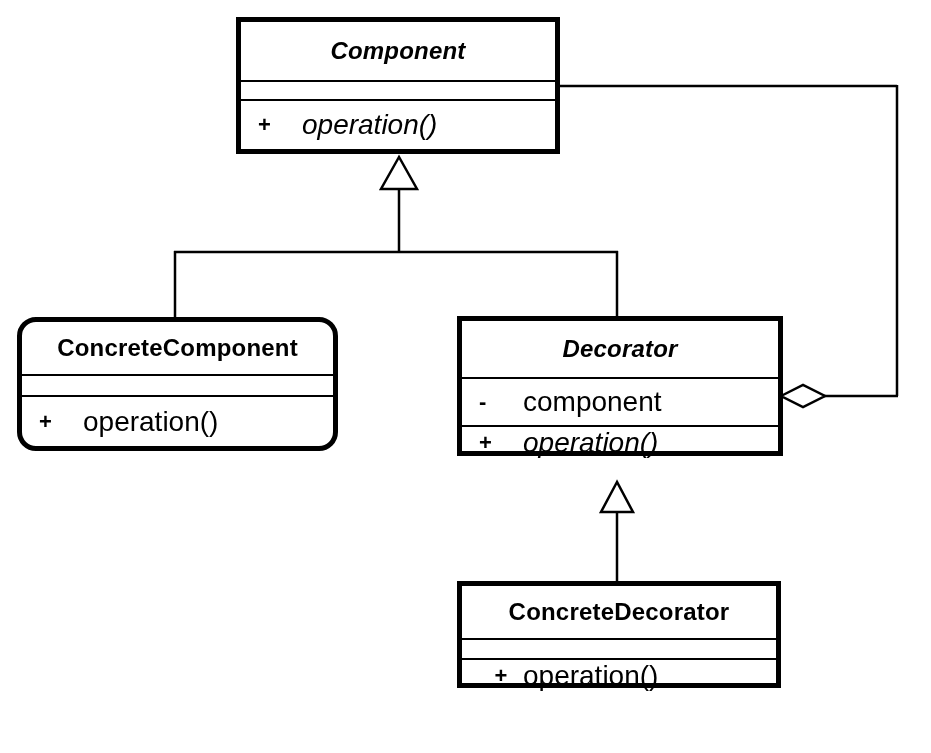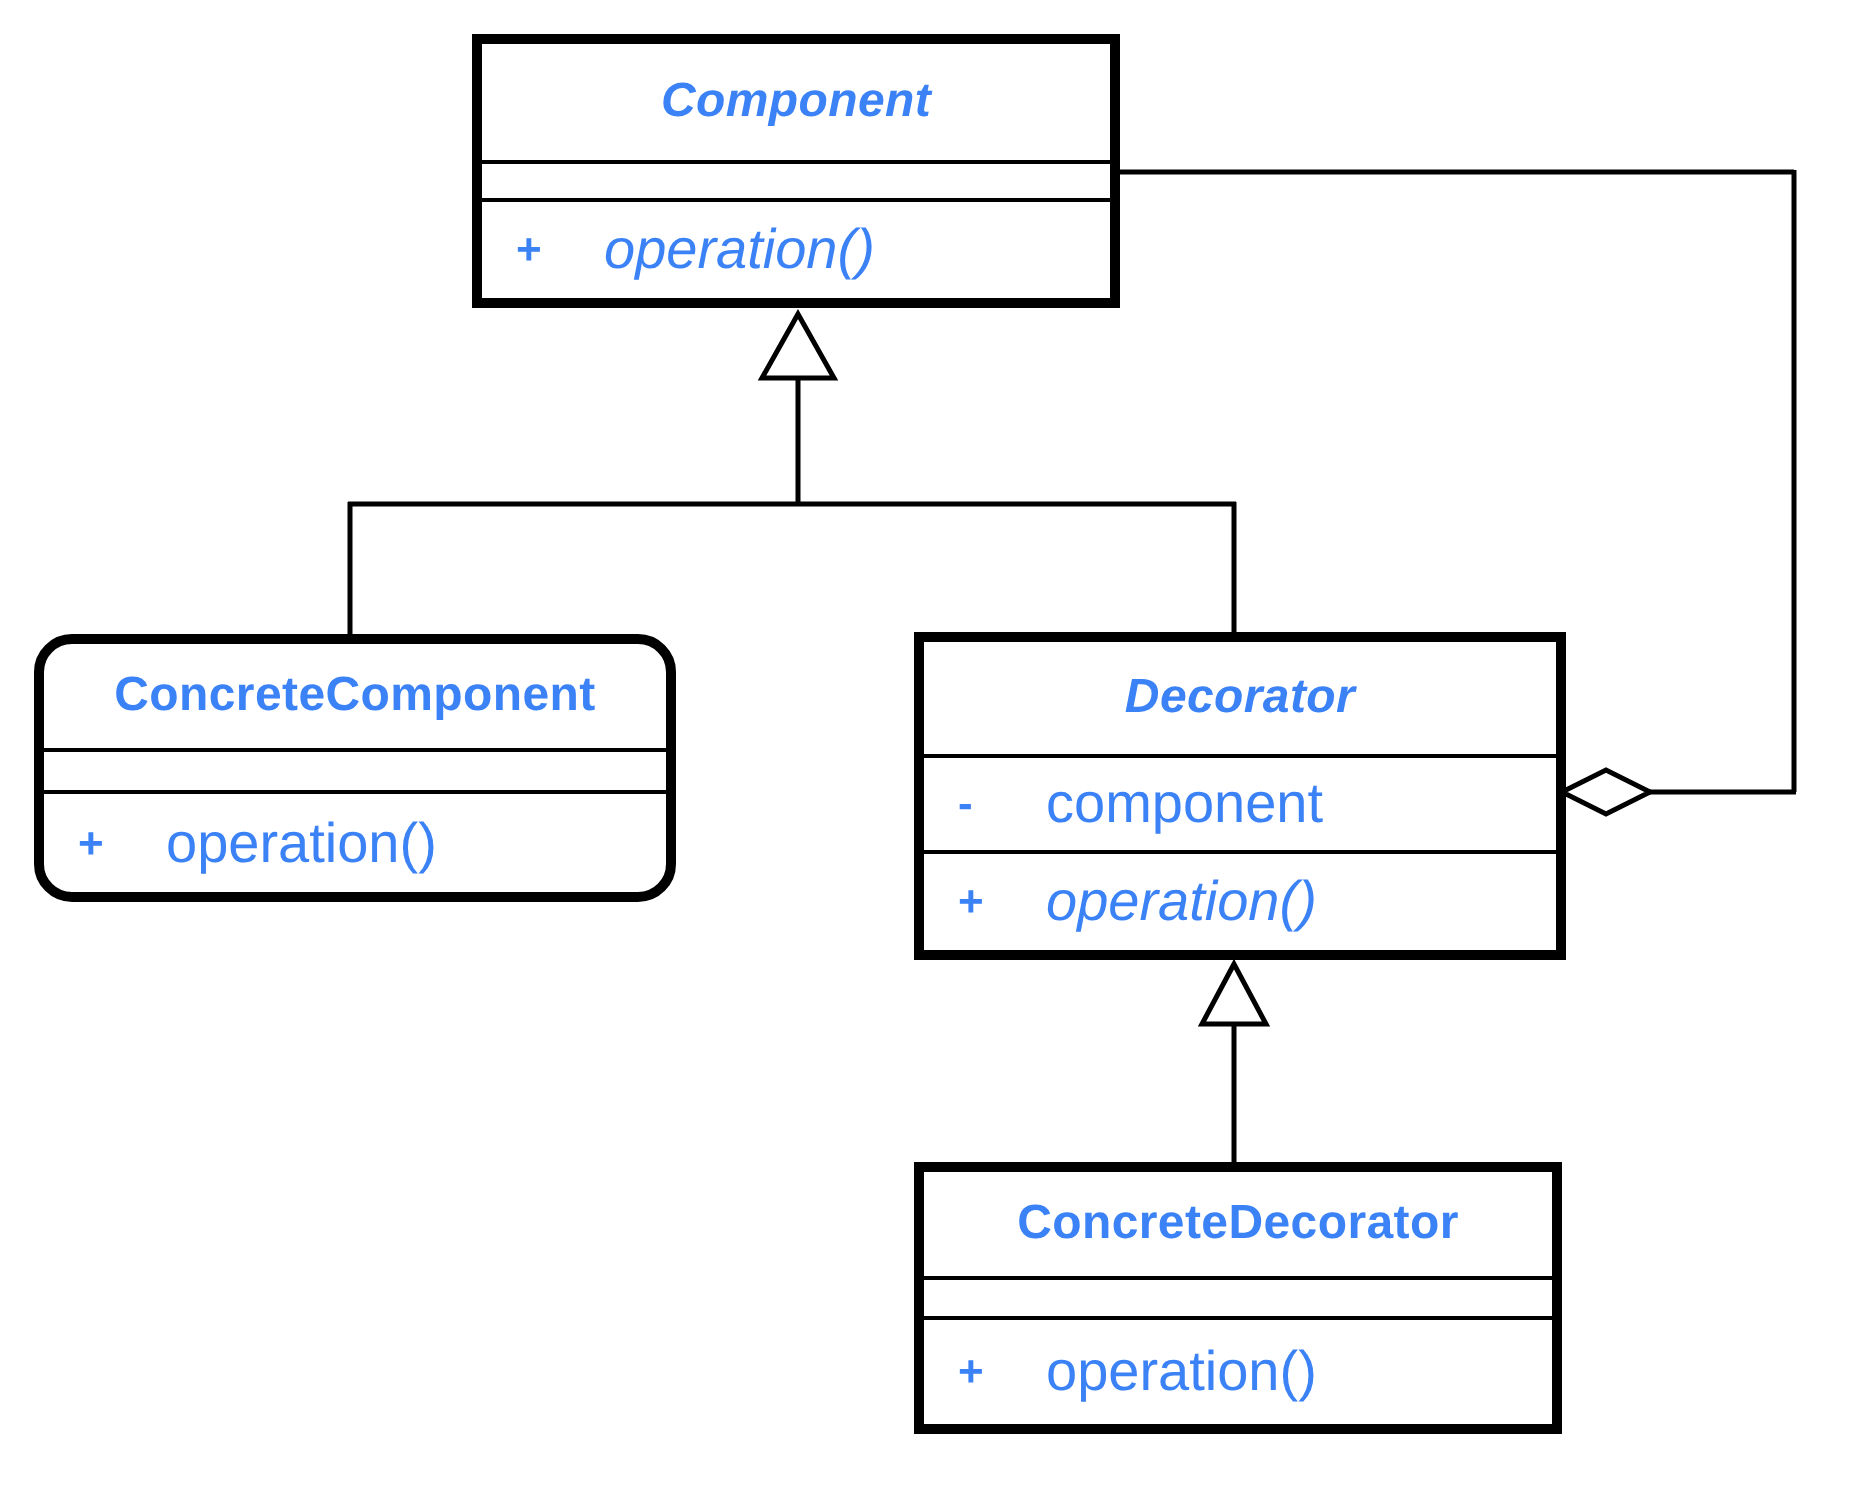--- a/index.html
+++ b/index.html
@@ -6,21 +6,21 @@
     margin: 0;
     padding: 0;
     background: #ffffff;
   }
   #canvas {
     position: relative;
     width: 931px;
     height: 753px;
     background: #ffffff;
     font-family: "Liberation Sans", sans-serif;
-    color: #3b82f6;
+    color: #000000;
     overflow: hidden;
   }
   #connector-layer {
     position: absolute;
     left: 0;
     top: 0;
     width: 931px;
     height: 753px;
   }
   .class-box {
@@ -112,37 +112,37 @@
     </div>
     <div class="sep"></div>
     <div class="compartment member-compartment" style="height:19px;"></div>
     <div class="sep"></div>
     <div class="compartment member-compartment methods-compartment">
       <span class="vis">+</span>
       <span class="member-name">operation()</span>
     </div>
   </div>
 
-  <div class="class-box" style="left:457px; top:316px; width:326px; height:164px;justify-content:center;">
+  <div class="class-box" style="left:457px; top:316px; width:326px; height:140px;">
     <div class="compartment title-compartment" style="height:56px;">
       <span class="title-text abstract-name">Decorator</span>
     </div>
     <div class="sep"></div>
     <div class="compartment member-compartment" style="height:46px;">
       <span class="vis">-</span>
       <span class="member-name">component</span>
     </div>
     <div class="sep"></div>
     <div class="compartment member-compartment methods-compartment">
       <span class="vis">+</span>
       <span class="member-name italic-member">operation()</span>
     </div>
   </div>
 
-  <div class="class-box" style="left:457px; top:581px; width:324px; height:136px;">
+  <div class="class-box" style="left:457px; top:581px; width:324px; height:107px;text-align:center;">
     <div class="compartment title-compartment" style="height:52px;">
       <span class="title-text">ConcreteDecorator</span>
     </div>
     <div class="sep"></div>
     <div class="compartment member-compartment" style="height:18px;"></div>
     <div class="sep"></div>
     <div class="compartment member-compartment methods-compartment">
       <span class="vis">+</span>
       <span class="member-name">operation()</span>
     </div>

